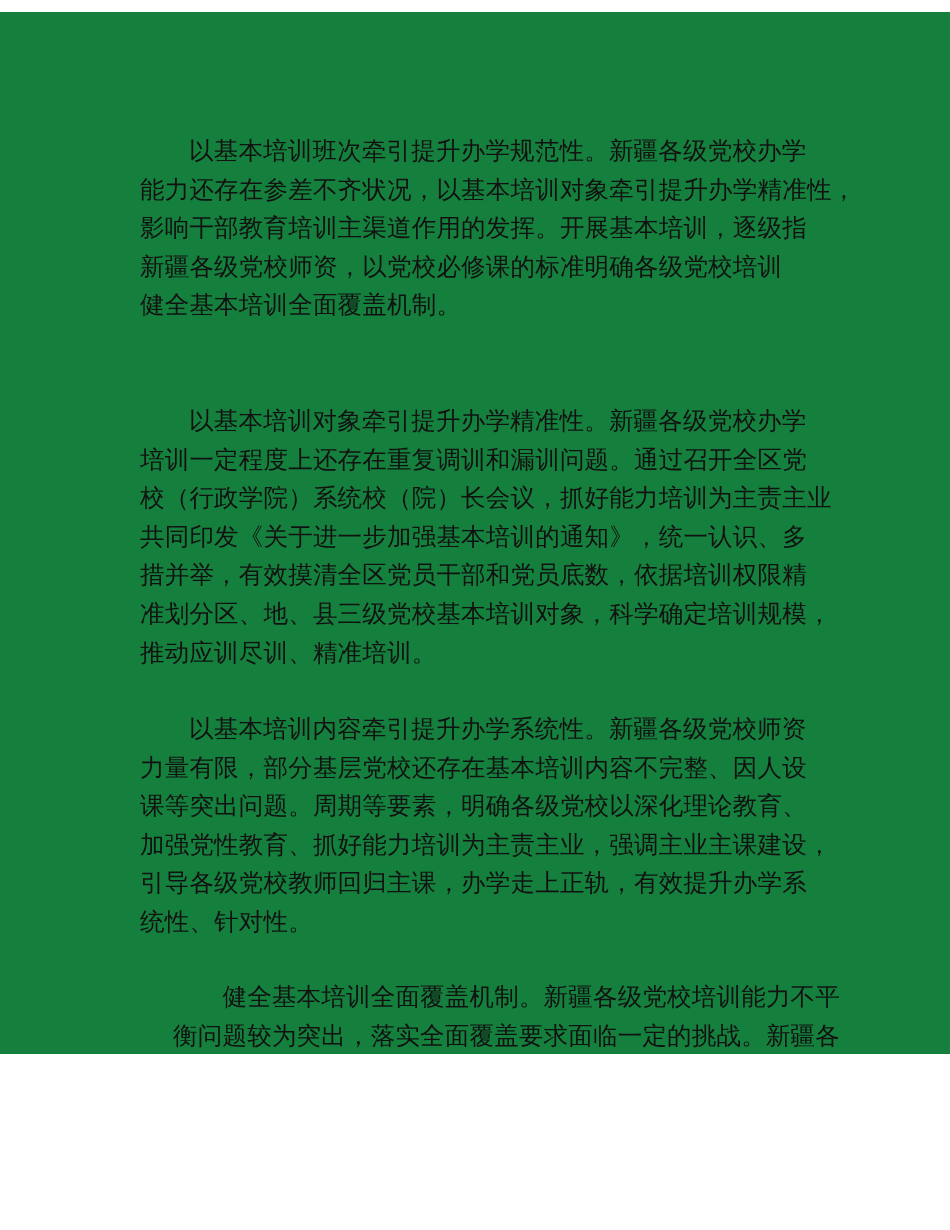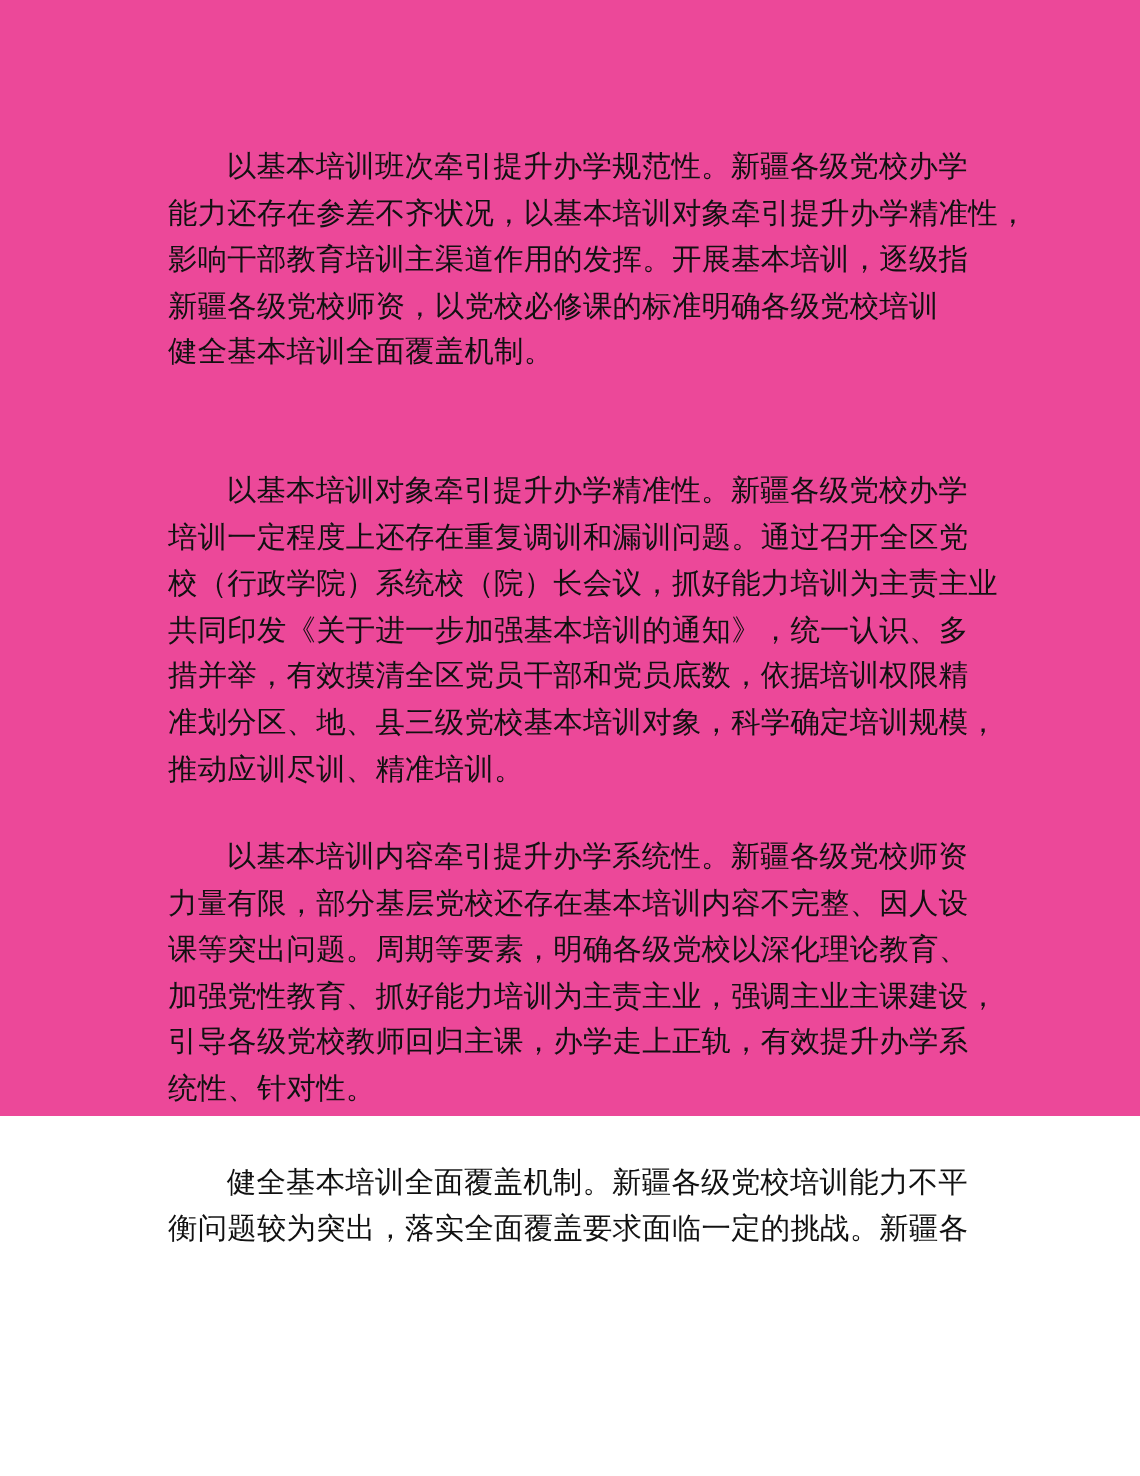--- a/index.html
+++ b/index.html
@@ -11,24 +11,24 @@
       width: 950px;
       height: 1230px;
       position: relative;
       overflow: hidden;
       font-family: "DejaVu Sans", "Liberation Sans", sans-serif;
       color: #111111;
     }
     .page {
       position: absolute;
       left: 0;
-      top: 0;
+      top: 12px;
       width: 950px;
-      height: 930px;
-      background: #ec4899;
+      height: 1042px;
+      background: #15803d;
     }
     .para {
       position: absolute;
       left: 140px;
       width: 700px;
       margin: 0;
     }
     .line {
       display: block;
       height: 38.6px;
@@ -57,27 +57,27 @@
   <div class="para" style="top:390px;">
     <span class="line first">以基本培训对象牵引提升办学精准性。新疆各级党校办学</span>
     <span class="line">培训一定程度上还存在重复调训和漏训问题。通过召开全区党</span>
     <span class="line">校（行政学院）系统校（院）长会议，抓好能力培训为主责主业</span>
     <span class="line">共同印发《关于进一步加强基本培训的通知》，统一认识、多</span>
     <span class="line">措并举，有效摸清全区党员干部和党员底数，依据培训权限精</span>
     <span class="line">准划分区、地、县三级党校基本培训对象，科学确定培训规模，</span>
     <span class="line">推动应训尽训、精准培训。</span>
   </div>
 
-  <div class="para" style="top:698px;font-family:Liberation Mono, monospace;">
+  <div class="para" style="top:698px;">
     <span class="line first">以基本培训内容牵引提升办学系统性。新疆各级党校师资</span>
     <span class="line">力量有限，部分基层党校还存在基本培训内容不完整、因人设</span>
     <span class="line">课等突出问题。周期等要素，明确各级党校以深化理论教育、</span>
     <span class="line">加强党性教育、抓好能力培训为主责主业，强调主业主课建设，</span>
     <span class="line">引导各级党校教师回归主课，办学走上正轨，有效提升办学系</span>
     <span class="line">统性、针对性。</span>
   </div>
 
-  <div class="para" style="top:966px;">
+  <div class="para" style="top:966px;text-align:right;">
     <span class="line first">健全基本培训全面覆盖机制。新疆各级党校培训能力不平</span>
     <span class="line">衡问题较为突出，落实全面覆盖要求面临一定的挑战。新疆各</span>
   </div>
 
 </div>
 
 </body></html>

